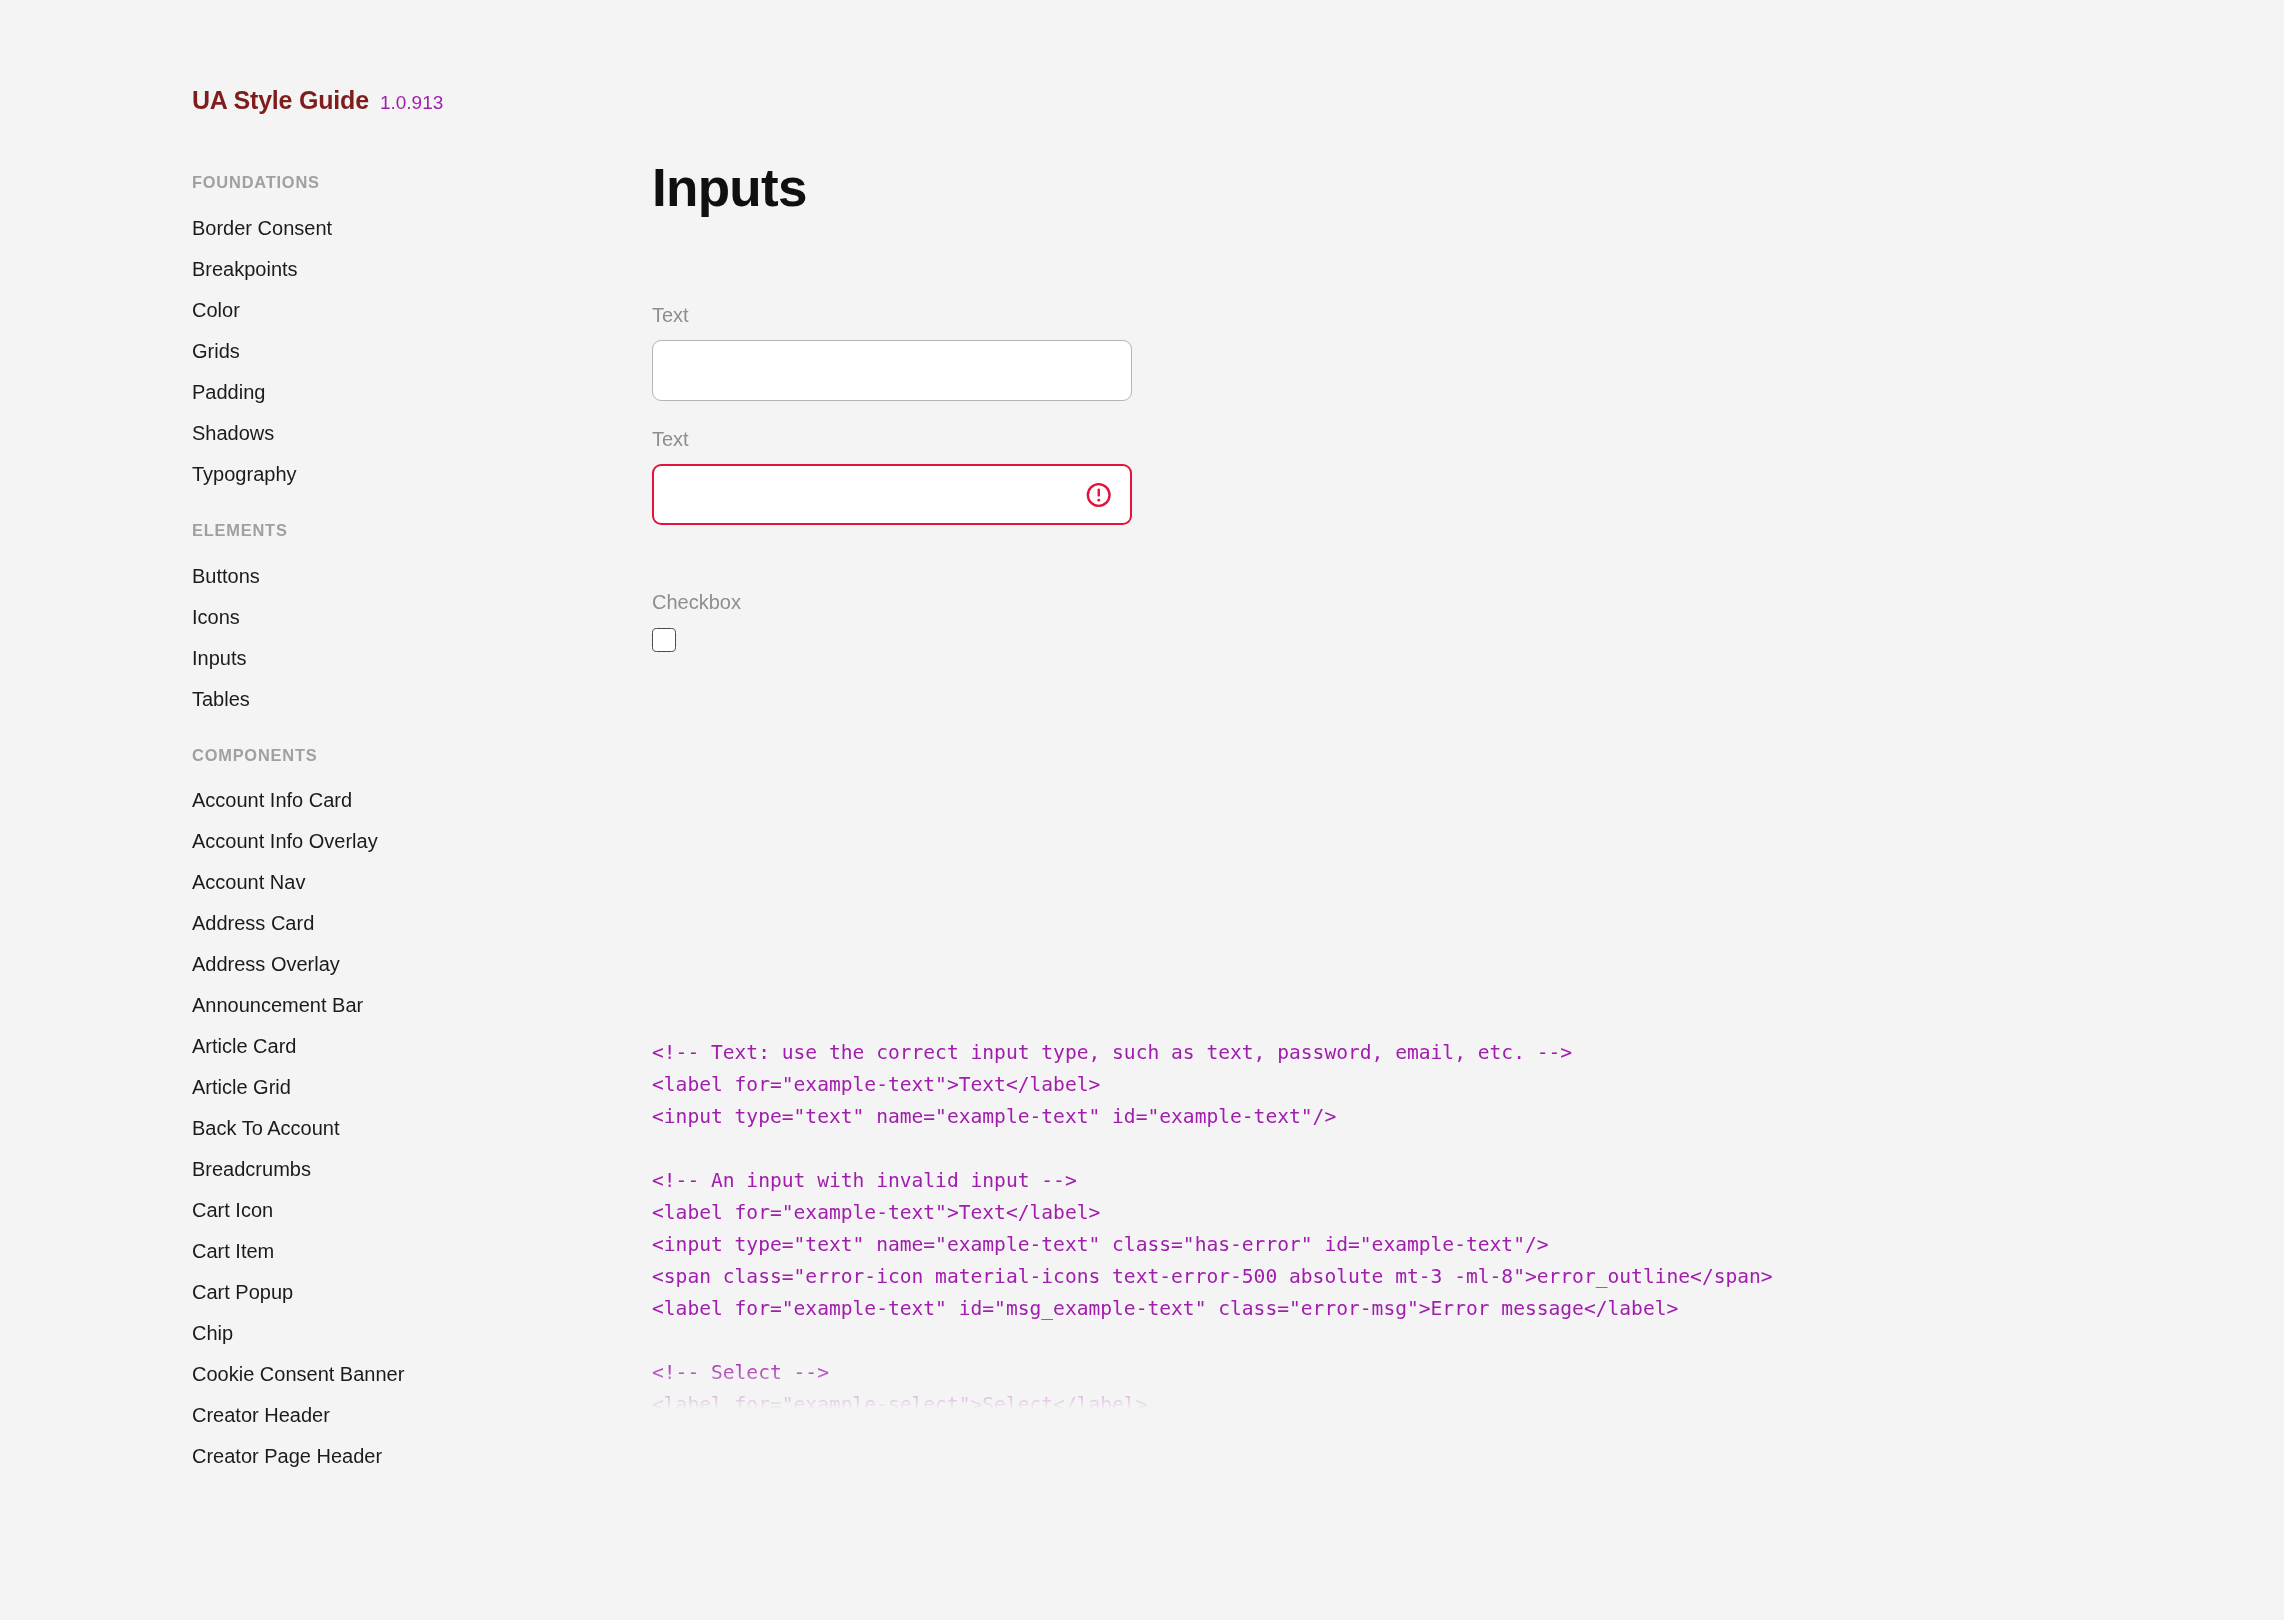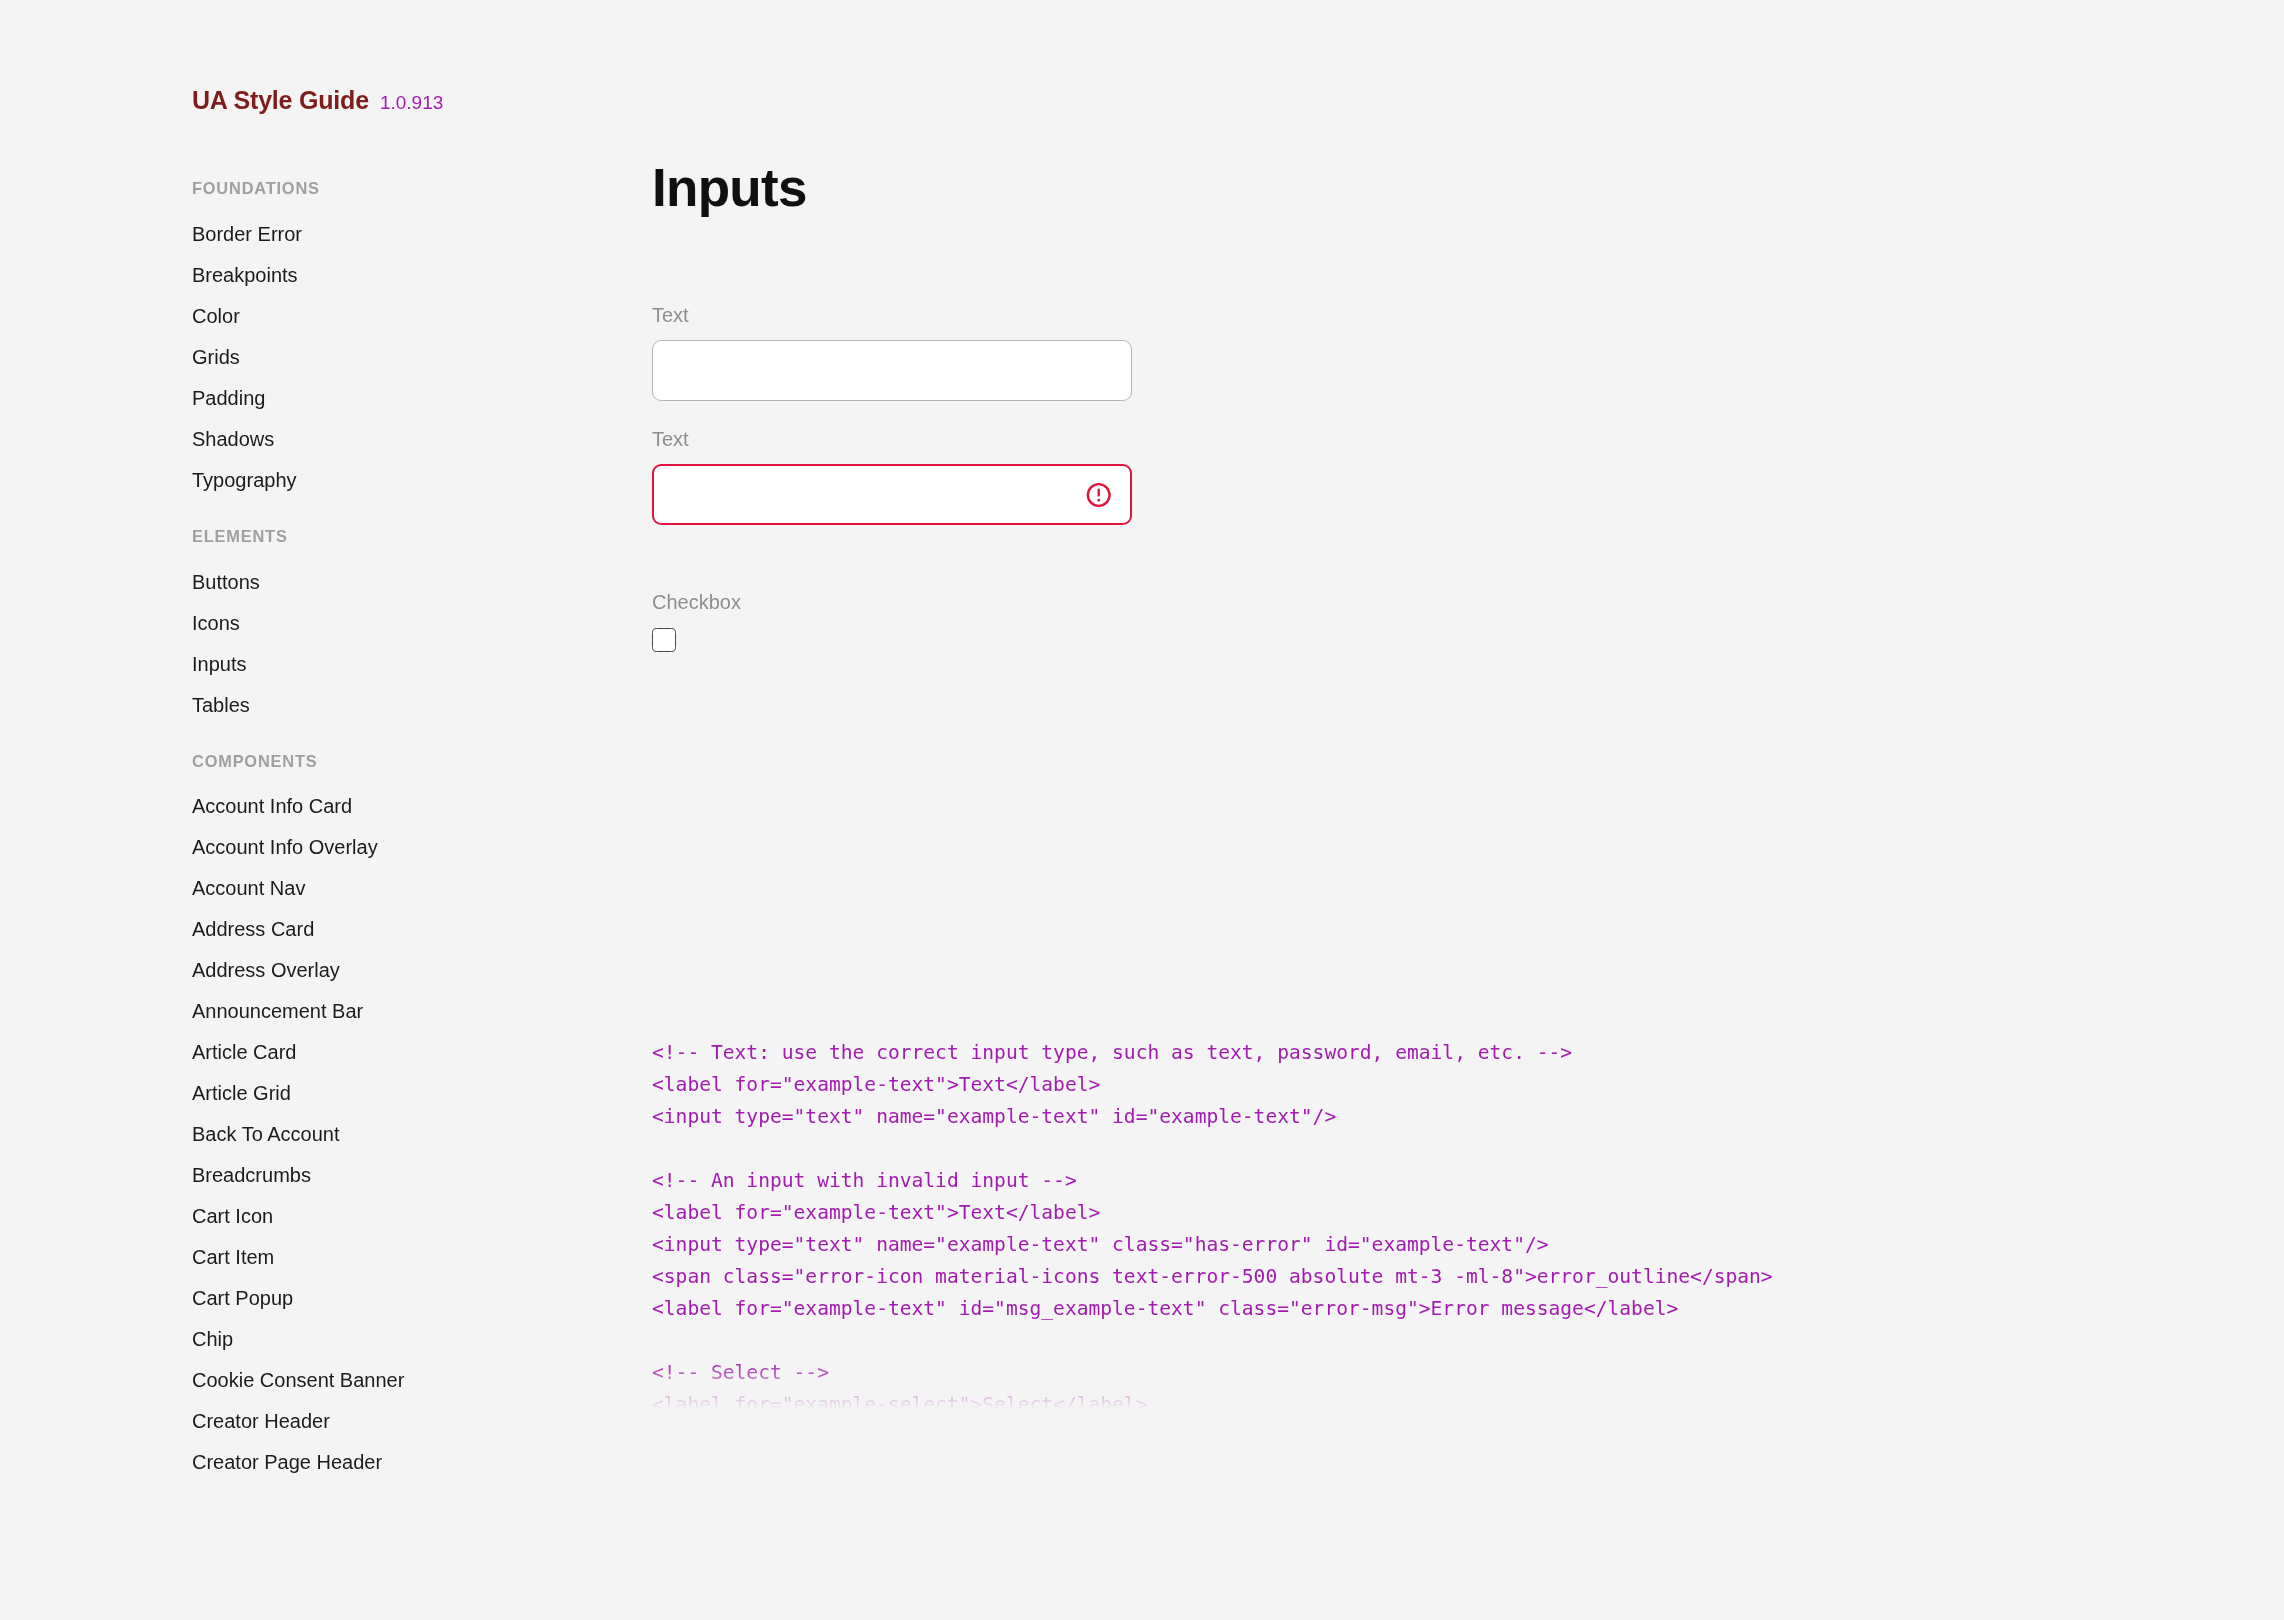--- a/index.html
+++ b/index.html
@@ -41,21 +41,21 @@
     font-size: 19px;
     font-weight: 400;
     color: #a21caf;
     line-height: 1;
   }
 
   
   .sidebar {
     position: absolute;
     left: 192px;
-    top: 180px;
+    top: 174px;
     width: 393px;
   }
   .nav-group { margin-bottom: 38px; }
   .nav-group:last-child { margin-bottom: 0; }
   .nav-heading {
     font-size: 16.4px;
     font-weight: 600;
     letter-spacing: 0.8px;
     color: #a0a0a0;
     text-transform: uppercase;
@@ -225,21 +225,21 @@
   <div class="brand">
     <span class="brand-title">UA Style Guide</span>
     <span class="brand-version">1.0.913</span>
   </div>
 
   <nav class="sidebar">
 
     <div class="nav-group">
       <div class="nav-heading">FOUNDATIONS</div>
       <ul class="nav-list">
-        <li class="nav-item">Border Error</li>
+        <li class="nav-item">Border Consent</li>
         <li class="nav-item">Breakpoints</li>
         <li class="nav-item">Color</li>
         <li class="nav-item">Grids</li>
         <li class="nav-item">Padding</li>
         <li class="nav-item">Shadows</li>
         <li class="nav-item">Typography</li>
       </ul>
     </div>
 
     <div class="nav-group">

